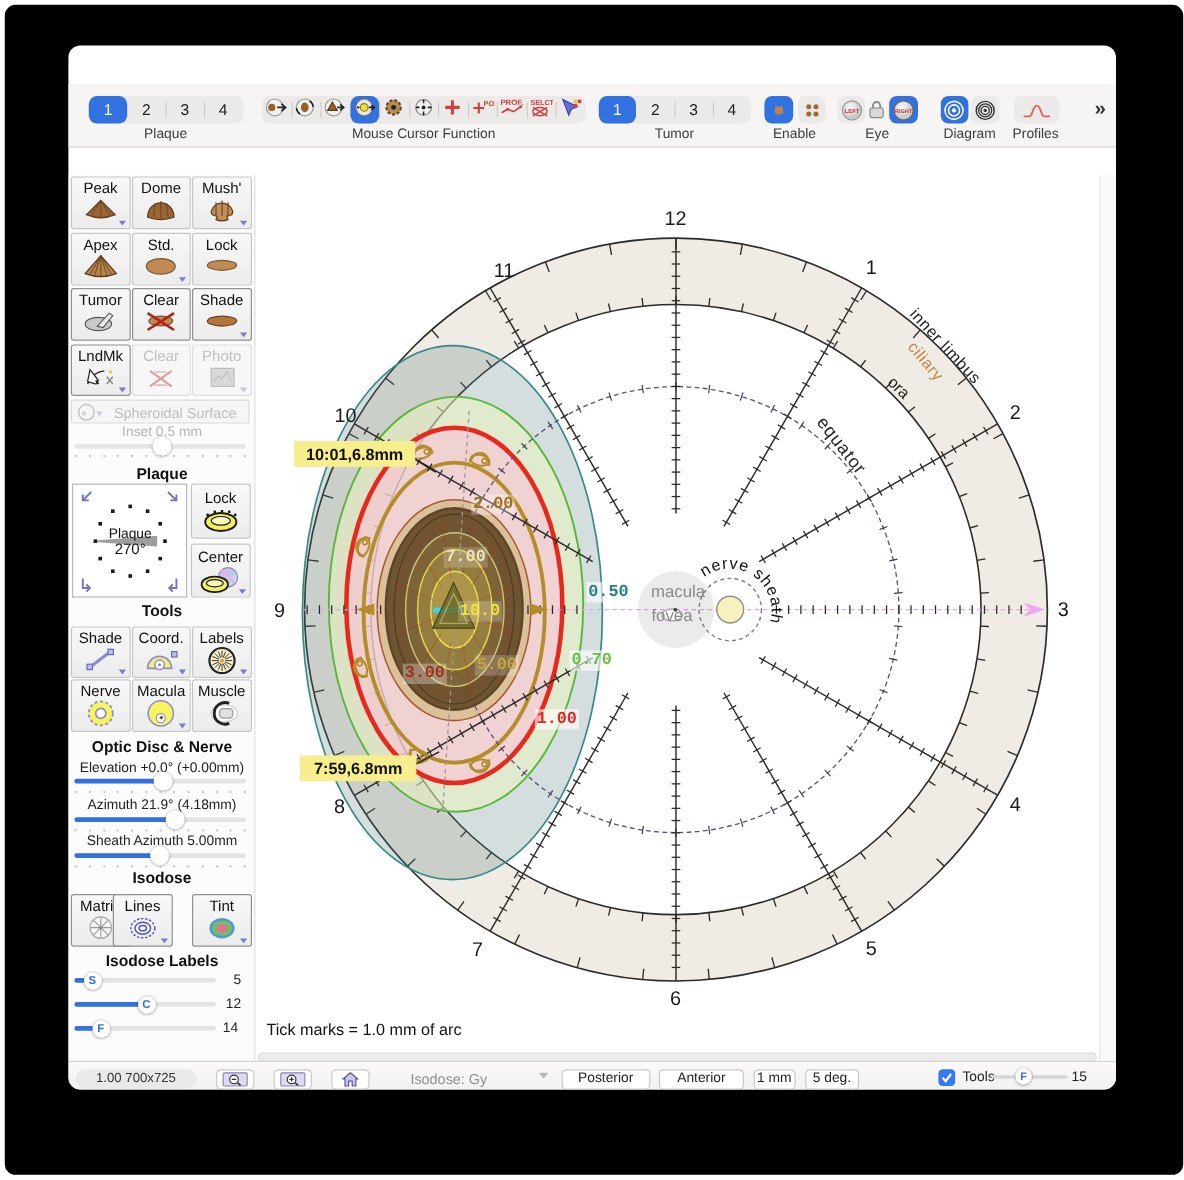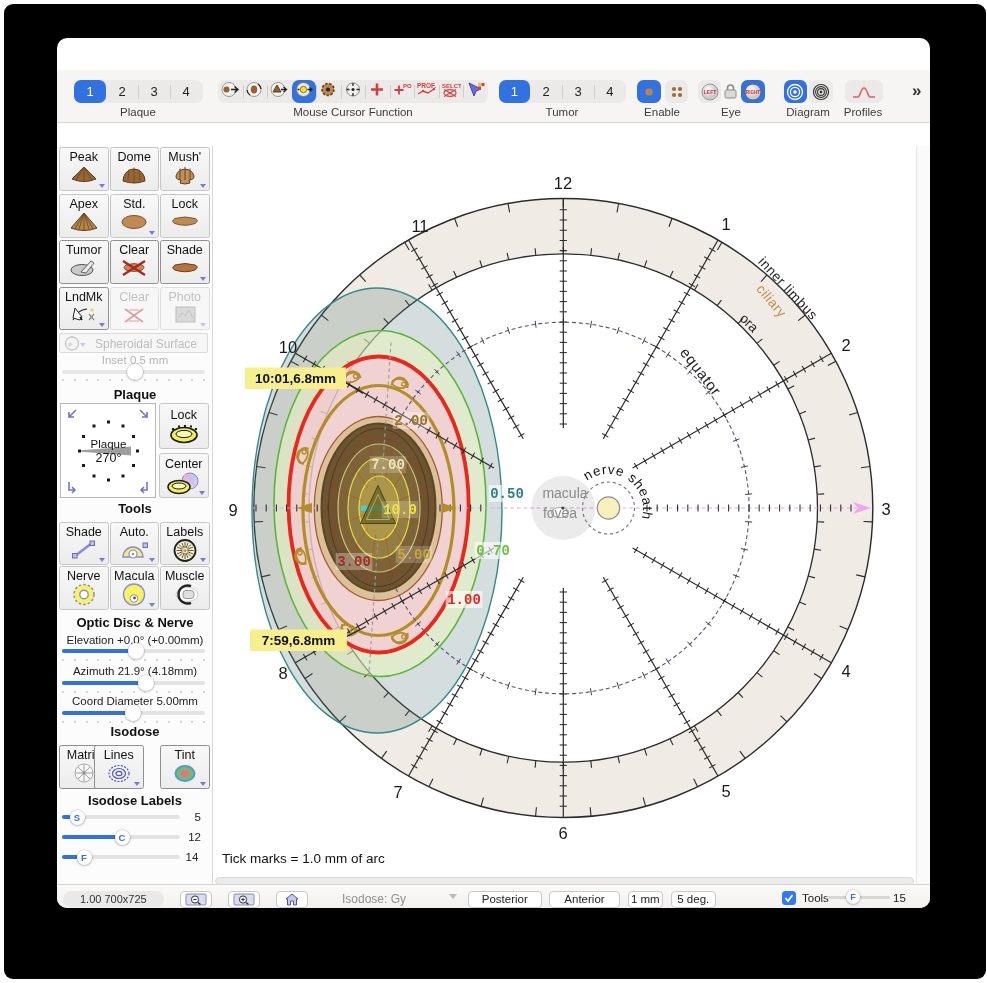--- a/index.html
+++ b/index.html
@@ -309,21 +309,21 @@
             <path d="M20 4q6 3 11 11" stroke="#f0b0d8" stroke-width="2" fill="none"></path>
             <ellipse cx="15" cy="16" rx="11" ry="6.5" fill="#f2ee5e" stroke="#1a1a1a" stroke-width="1.5"></ellipse>
             <ellipse cx="15" cy="15" rx="7" ry="3" fill="#fbf9c0" stroke="#1a1a1a"></ellipse>
           </svg><div class="drp"></div></div>
     <div class="sbh" style="top:355px">Tools</div>
     <div class="gb" style="left:2px;top:375.5px"><div class="bt">Shade</div><svg width="34" height="22">
             <line x1="8" y1="17" x2="25" y2="4" stroke="#8a8add" stroke-width="2.6"></line>
             <rect x="5.5" y="14.5" width="4.5" height="4.5" fill="#c0c0ee" stroke="#6a6abb"></rect>
             <rect x="23" y="2" width="4.5" height="4.5" fill="#c0c0ee" stroke="#6a6abb"></rect>
           </svg><div class="drp"></div></div>
-    <div class="gb" style="left:52.5px;top:375.5px"><div class="bt">Auto.</div><svg width="34" height="22">
+    <div class="gb" style="left:52.5px;top:375.5px"><div class="bt">Coord.</div><svg width="34" height="22">
             <path d="M6 18A10 10 0 0 1 26 18Z" fill="#f5ef6a" stroke="#8a8add" stroke-width="1.4"></path>
             <circle cx="16" cy="15" r="4" fill="#fff" stroke="#8a8add" stroke-width="1.2"></circle>
             <circle cx="16" cy="15" r="1.3" fill="#8a8add"></circle>
             <rect x="26" y="4" width="4.5" height="4.5" fill="#c0c0ee" stroke="#6a6abb"></rect>
           </svg><div class="drp"></div></div>
     <div class="gb" style="left:103px;top:375.5px"><div class="bt">Labels</div><svg width="34" height="23">
             <circle cx="17" cy="11.5" r="10.5" fill="#f5f0ca" stroke="#222" stroke-width="1.8"></circle>
             <g stroke="#333" stroke-width="0.8">
               <line x1="17" y1="3" x2="17" y2="20"></line>
               <line x1="8.5" y1="11.5" x2="25.5" y2="11.5"></line>
@@ -383,21 +383,21 @@
           <i></i>
           <i></i>
           <i></i>
           <i></i>
           <i></i>
           <i></i>
           <i></i>
           <i></i>
           <i></i>
         </div>
-    <div class="sbl" style="top:548.5px">Coord Diameter 5.00mm</div>
+    <div class="sbl" style="top:548.5px">Sheath Azimuth 5.00mm</div>
     <div class="track" style="left:5px;top:565px;width:143px"></div>
         <div class="fill" style="left:5px;top:565px;width:71px"></div>
         <div class="knob" style="left:68px;top:559px"></div>
     <div class="ticks" style="left:5px;top:575px;width:143px">
           <i></i>
           <i></i>
           <i></i>
           <i></i>
           <i></i>
           <i></i>

